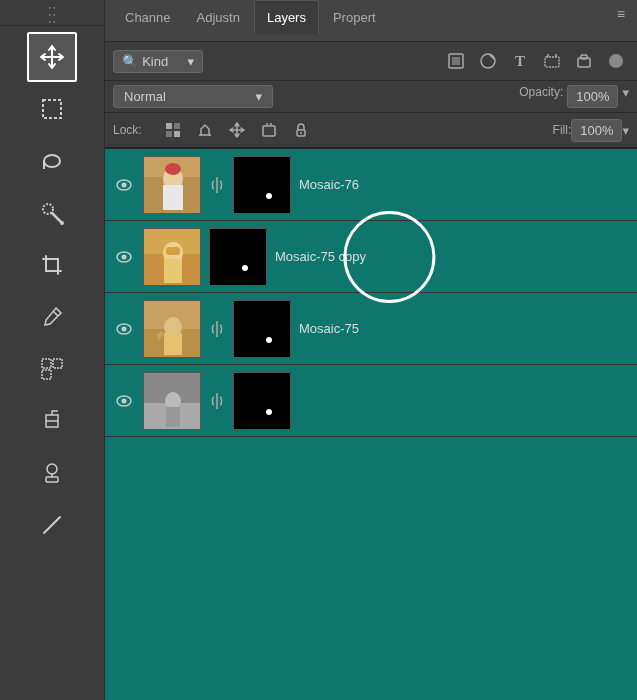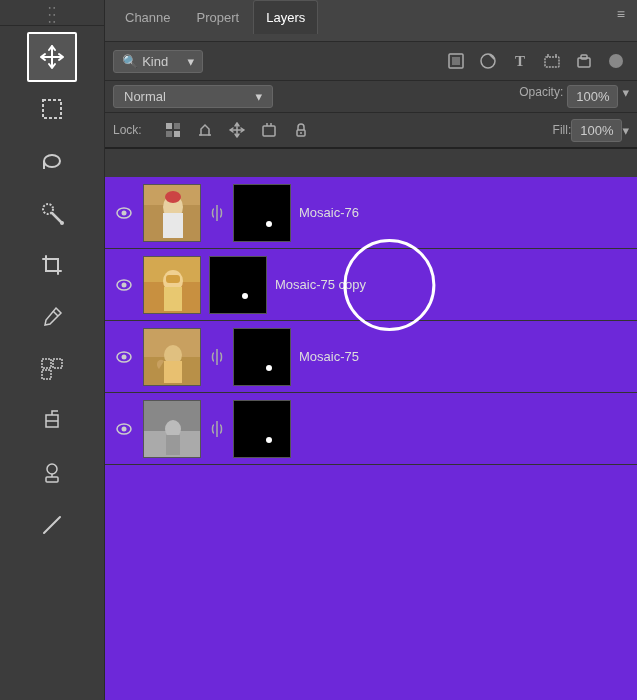--- a/index.html
+++ b/index.html
@@ -246,22 +246,21 @@
       color: #ccc;
       font-size: 13px;
       min-width: 50px;
       text-align: center;
     }
 
     
     .layers-list {
       flex: 1;
       overflow-y: auto;
-      background: #6d28d9;
-      margin-top: 28px;
+      background: #0f766e;
     }
 
     .layer-item {
       display: flex;
       align-items: center;
       padding: 6px 8px;
       gap: 8px;
       border-bottom: 1px solid #333;
       cursor: pointer;
       min-height: 72px;
@@ -466,22 +465,23 @@
     <svg width="28" height="28" viewBox="0 0 28 28" fill="none">
       <line x1="6" y1="22" x2="22" y2="6" stroke="#ccc" stroke-width="2" stroke-linecap="round"></line>
     </svg>
   </div>
 </div>
 
 <div class="main-panel">
 
   <div class="tabs-bar">
     <div class="tab">Channe</div>
+    <div class="tab">Adjustn</div>
+    <div class="tab active">Layers</div>
     <div class="tab">Propert</div>
-    <div class="tab active">Layers</div>
     <div class="tab-menu-icon">≡</div>
   </div>
 
   <div class="filter-row">
     <div class="filter-dropdown">
       <span>🔍</span>
       <span>Kind</span>
       <span style="margin-left:auto;">▾</span>
     </div>
     <div class="filter-icons">

